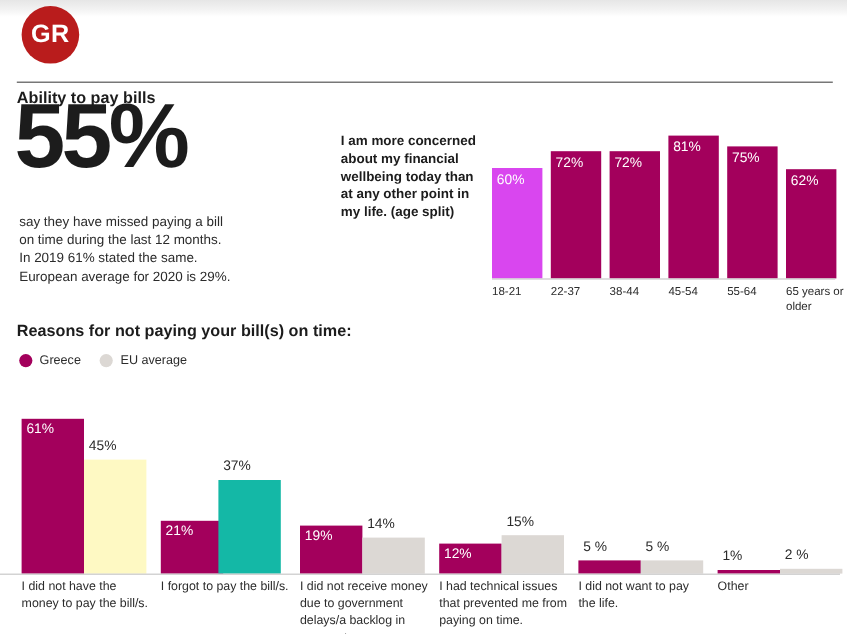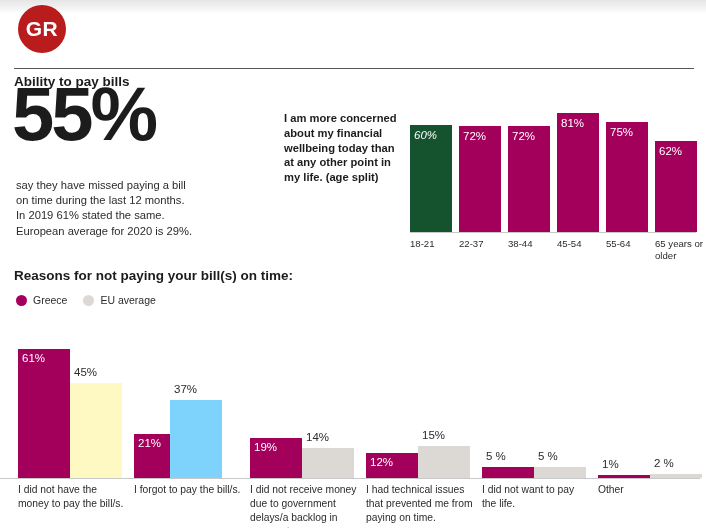--- a/index.html
+++ b/index.html
@@ -227,21 +227,21 @@
     <div>on time during the last 12 months.</div>
     <div>In 2019 61% stated the same.</div>
     <div>European average for 2020 is 29%.</div>
   </div>
 
   <div class="age-question">I am more concerned about my financial wellbeing today than at any other point in my life. (age split)</div>
 
   <div class="age-chart">
     <div class="age-plot" id="age-plot">
         <div class="age-bar-wrap" style="left: 0px;">
-          <div class="age-bar" style="height: 107px; background: #14532d; font-style: italic;">
+          <div class="age-bar" style="height: 92px; background: #d946ef;">
             <div class="age-bar-label">60%</div>
           </div>
         </div>
         <div class="age-bar-wrap" style="left: 49px;">
           <div class="age-bar" style="height: 106px; background: rgb(163, 0, 92);">
             <div class="age-bar-label">72%</div>
           </div>
         </div>
         <div class="age-bar-wrap" style="left: 98px;">
           <div class="age-bar" style="height: 106px; background: rgb(163, 0, 92);">
@@ -292,21 +292,21 @@
     <div class="reasons-plot" id="reasons-plot">
         <div class="rbar greece" style="left: 18px; height: 129px; background: rgb(163, 0, 92);">
           <div class="rbar-val inside">61%</div>
         </div>
         <div class="rbar eu" style="left: 70px; height: 95px; background: #fef9c3;">
           <div class="rbar-val">45%</div>
         </div>
         <div class="rbar greece" style="left: 134px; height: 44px; background: rgb(163, 0, 92);">
           <div class="rbar-val inside">21%</div>
         </div>
-        <div class="rbar eu" style="left: 170px; height: 78px; background: #7dd3fc;">
+        <div class="rbar eu" style="left: 182px; height: 78px; background: #14b8a6;">
           <div class="rbar-val">37%</div>
         </div>
         <div class="rbar greece" style="left: 250px; height: 40px; background: rgb(163, 0, 92);">
           <div class="rbar-val inside">19%</div>
         </div>
         <div class="rbar eu" style="left: 302px; height: 30px; background: rgb(220, 216, 212);">
           <div class="rbar-val">14%</div>
         </div>
         <div class="rbar greece" style="left: 366px; height: 25px; background: rgb(163, 0, 92);">
           <div class="rbar-val inside">12%</div>

